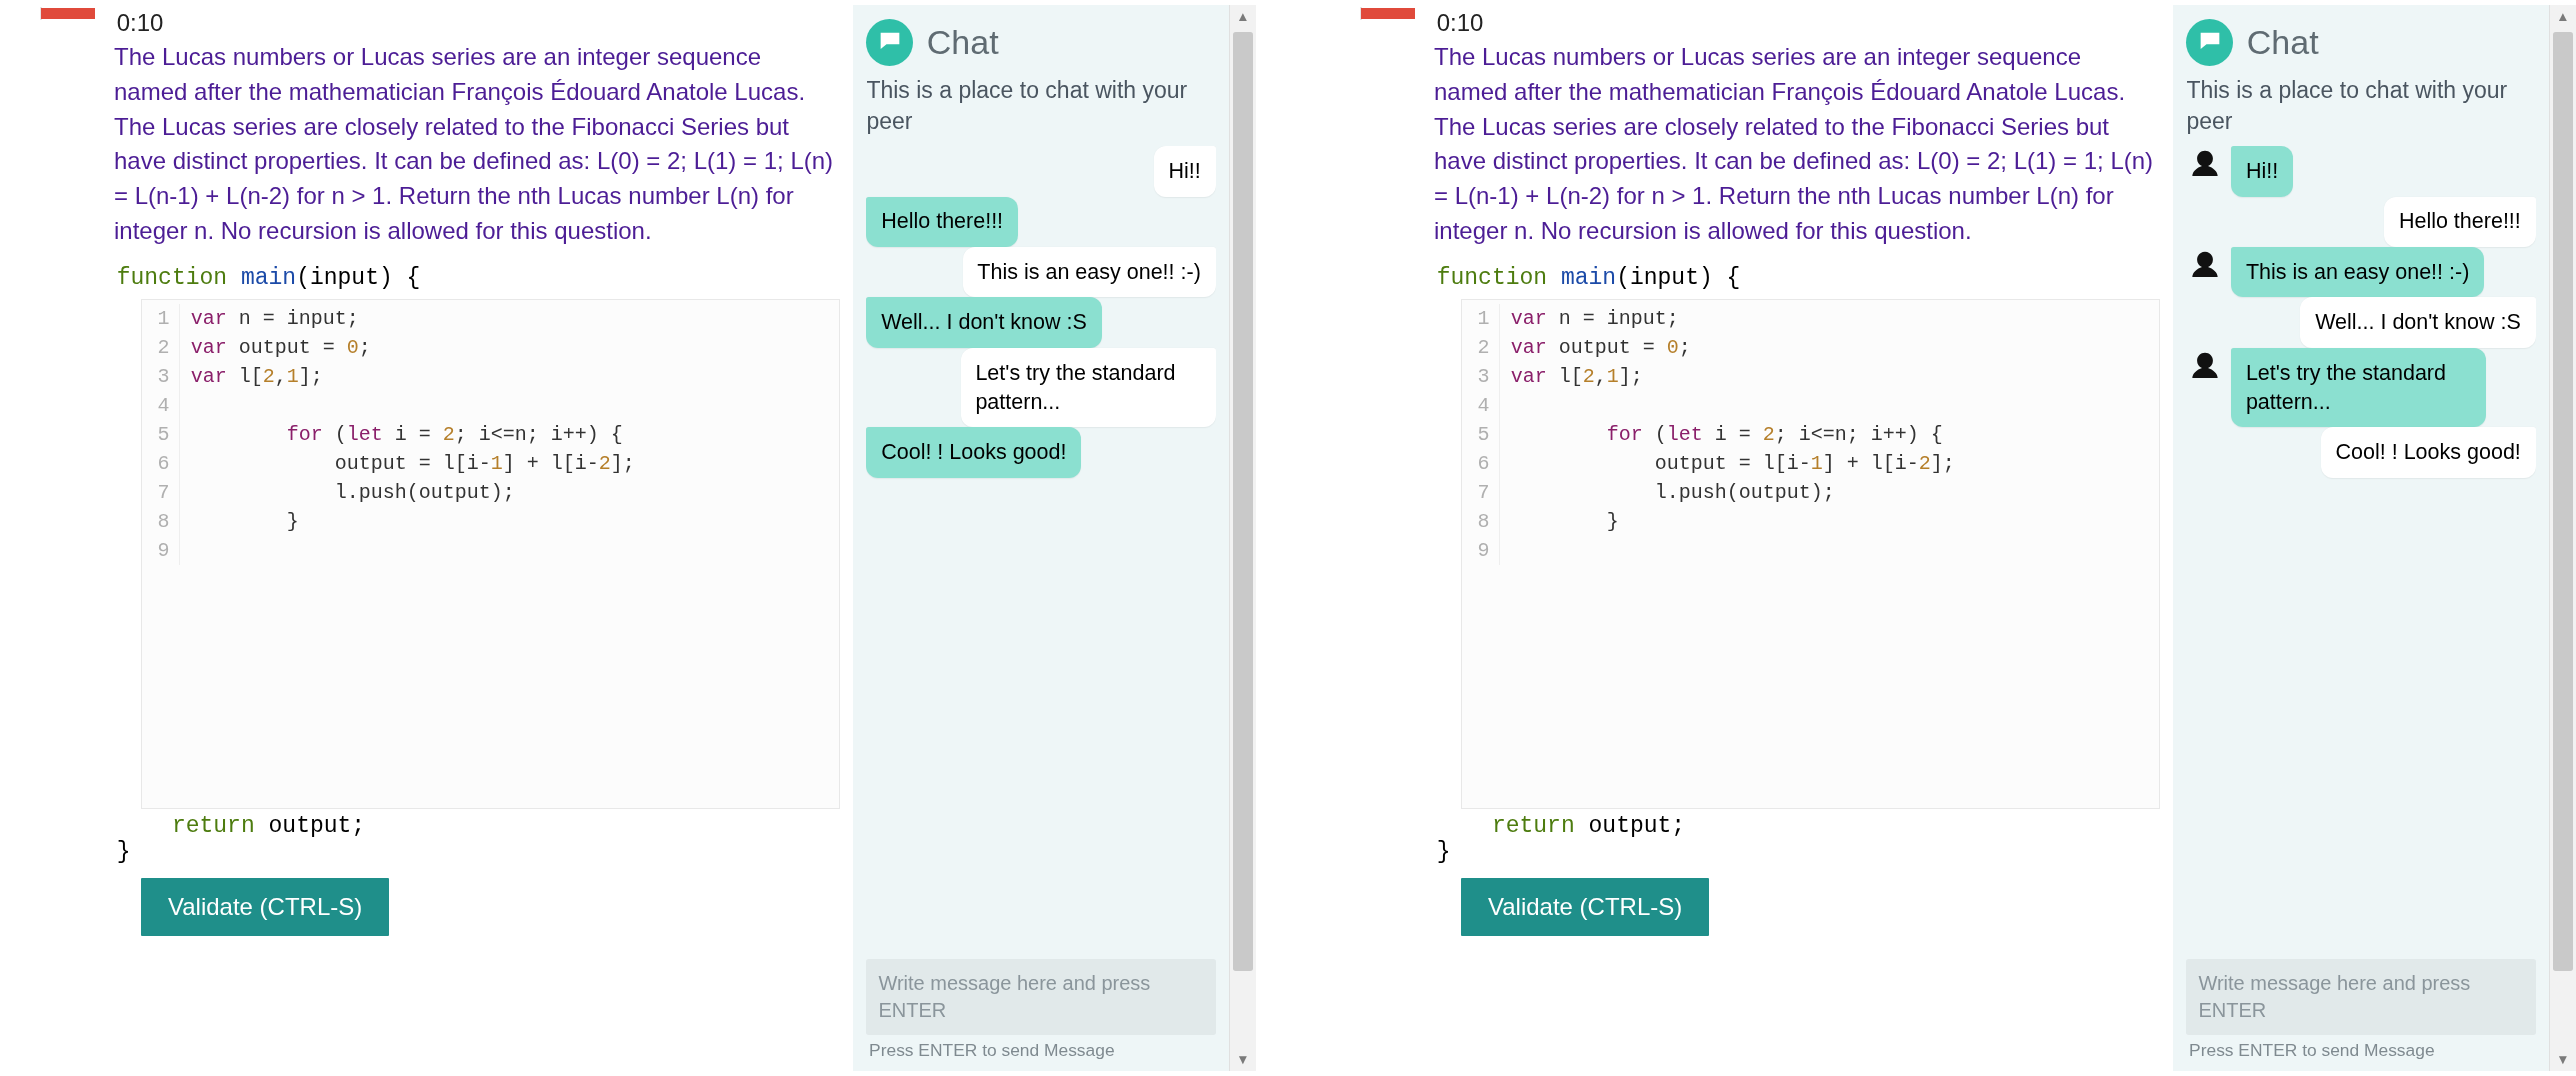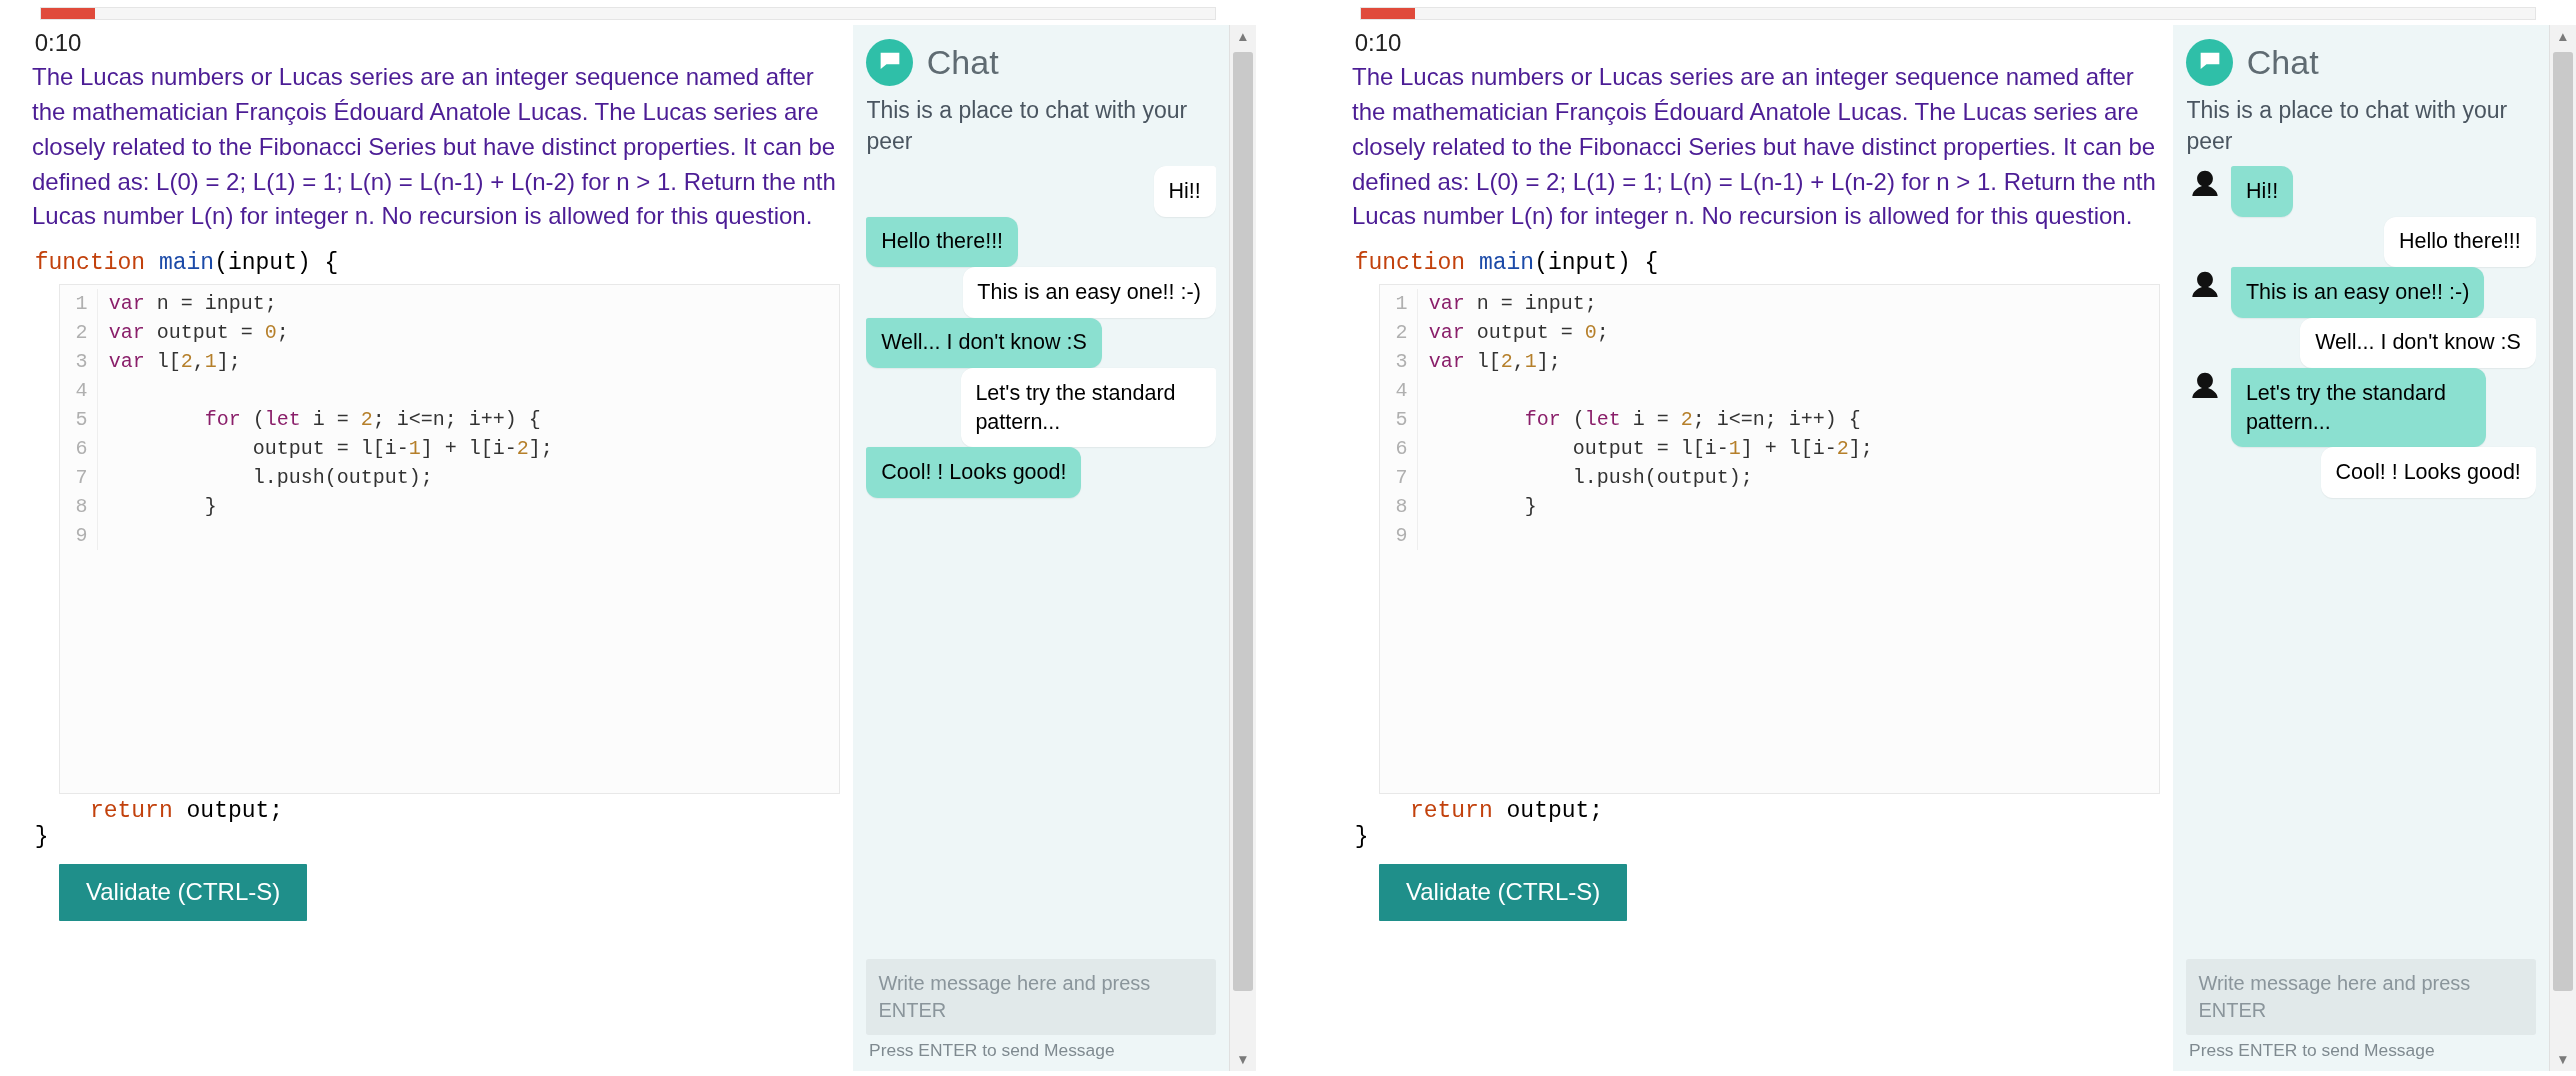--- a/index.html
+++ b/index.html
@@ -11,21 +11,21 @@
     display: flex;
     gap: 64px;
     position: relative;
   }
   .app {
     width: 1256px;
     height: 1076px;
     position: relative;
     background: #fff;
     display: flex;
-    flex-direction: column;
+    flex-direction: row;
   }
   .progress-track {
     height: 13.4px;
     background: #f6f6f6;
     border: 0.7px solid #e5e5e5;
     margin: 6.7px 40px 0 40px;
     position: relative;
   }
   .progress-fill {
     position: absolute;
@@ -55,21 +55,21 @@
     line-height: 1.45;
     margin-bottom: 16px;
   }
   .sig-top, .sig-bottom {
     font-family: Consolas, "Courier New", monospace;
     font-size: 23px;
     margin-left: 2.7px;
     white-space: pre;
   }
   .sig-top { margin-bottom: 4px; }
-  .kw { color: #c2410c; }
+  .kw { color: #4d7c0f; }
   .id { color: #1b4aa8; }
   .editor {
     background: #fcfcfc;
     border: 0.7px solid #e8e8e8;
     margin: 4px 0 4px 27px;
     padding: 4px 0 4px 0;
     font-family: Consolas, "Courier New", monospace;
     font-size: 20px;
     line-height: 1.45;
     height: 510px;

